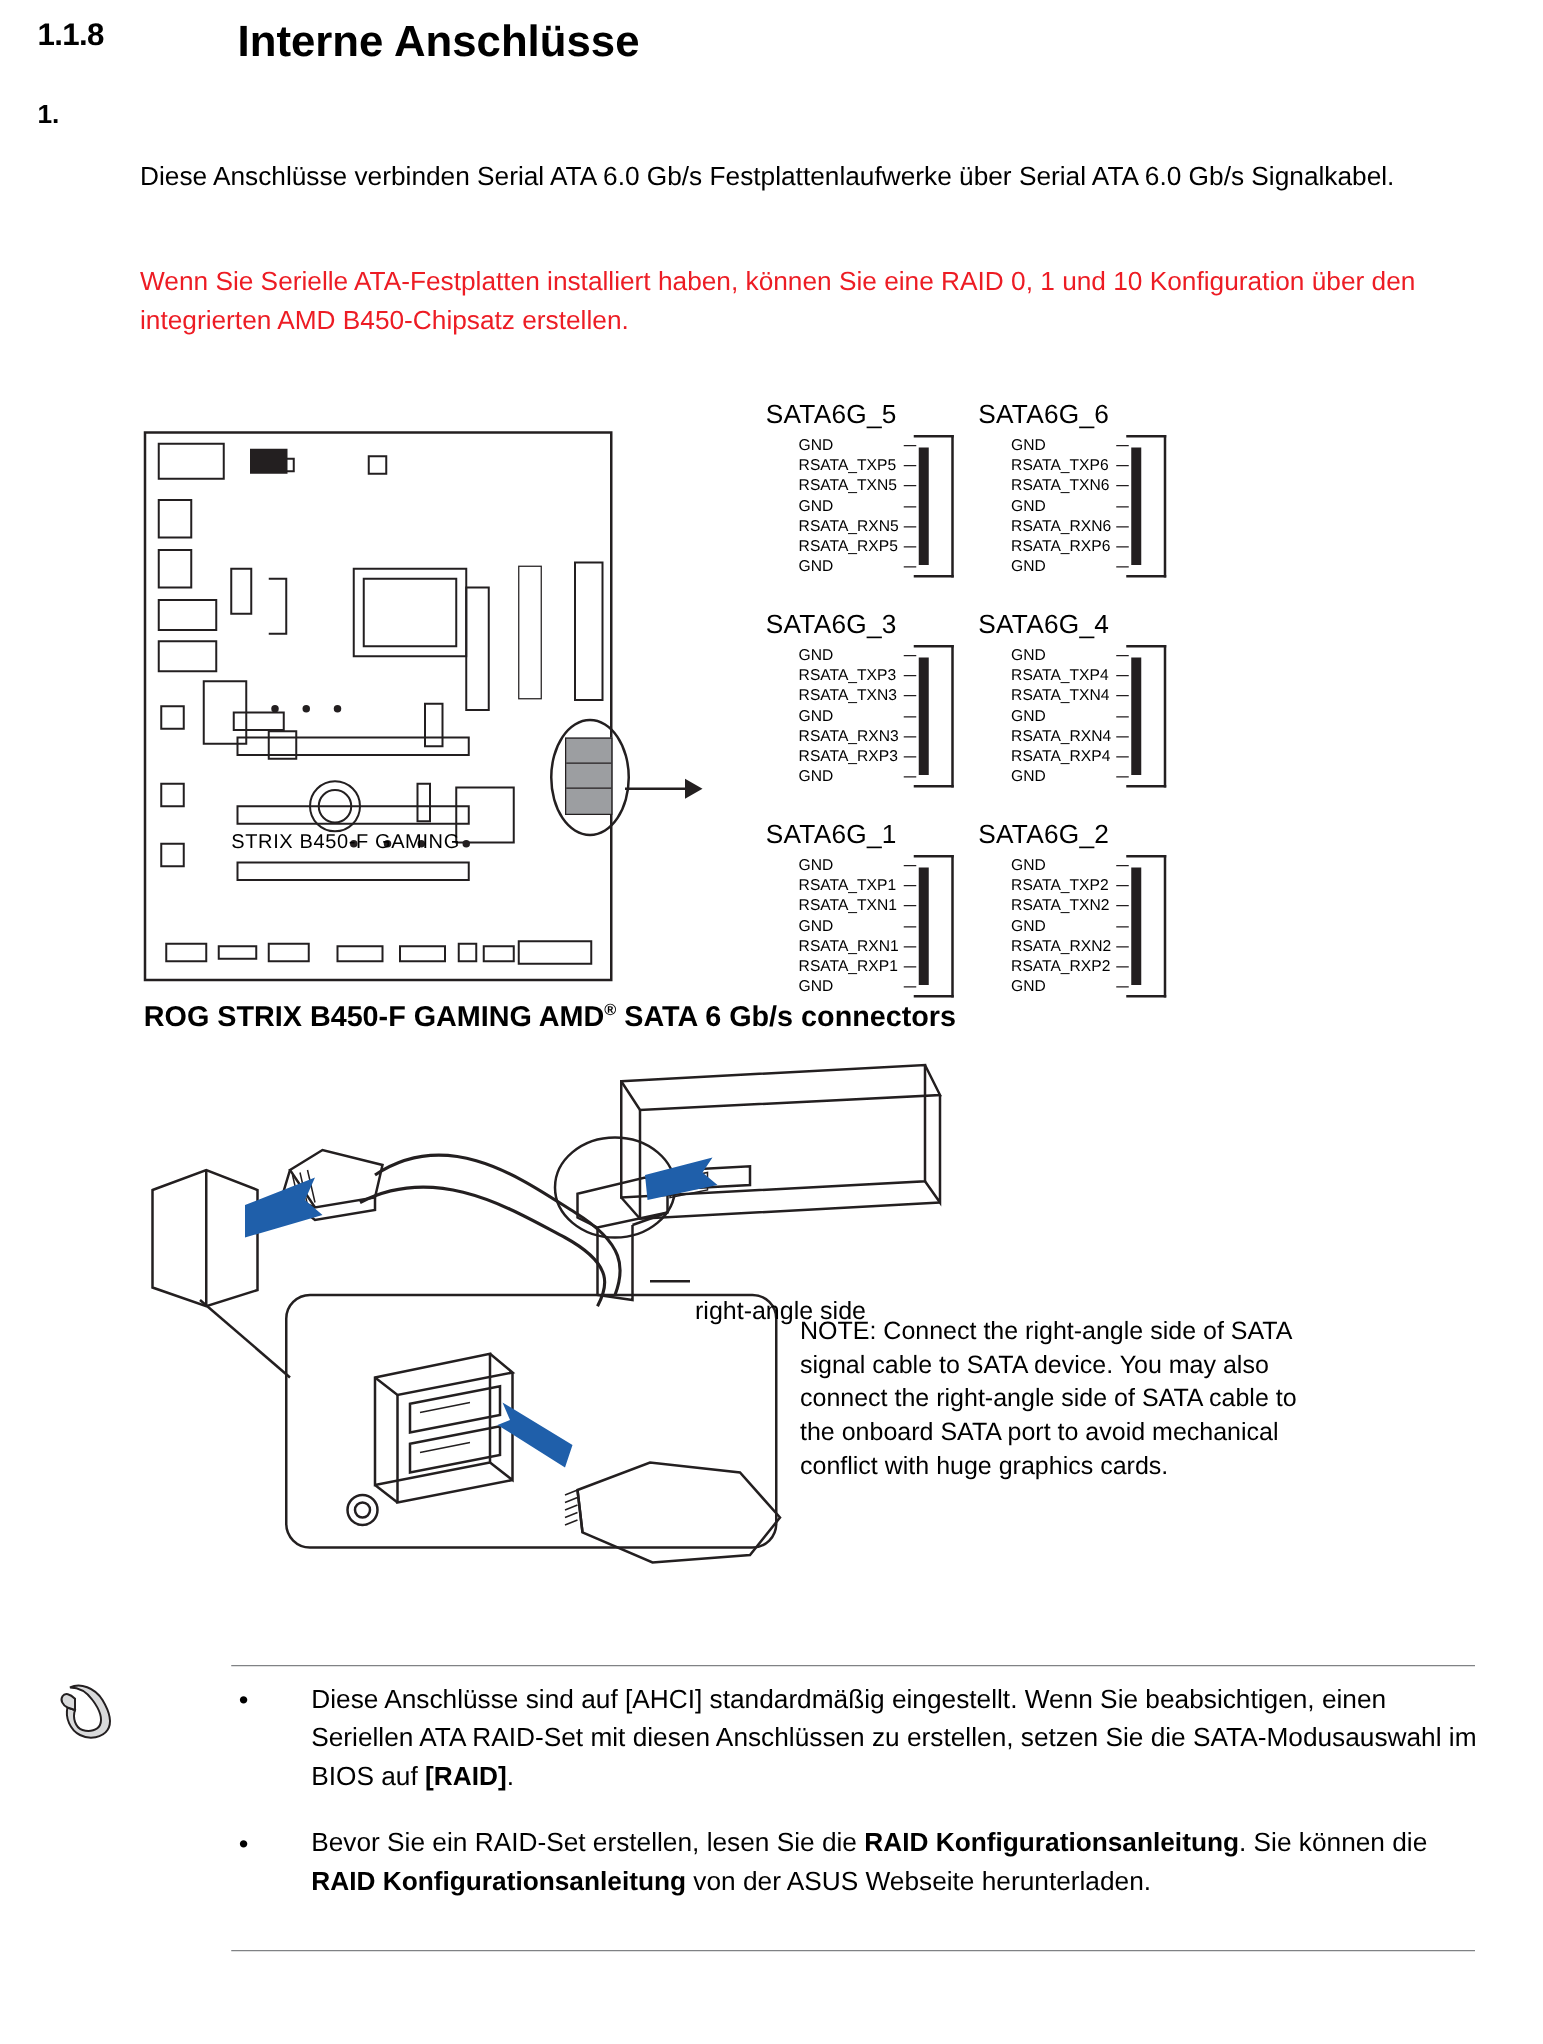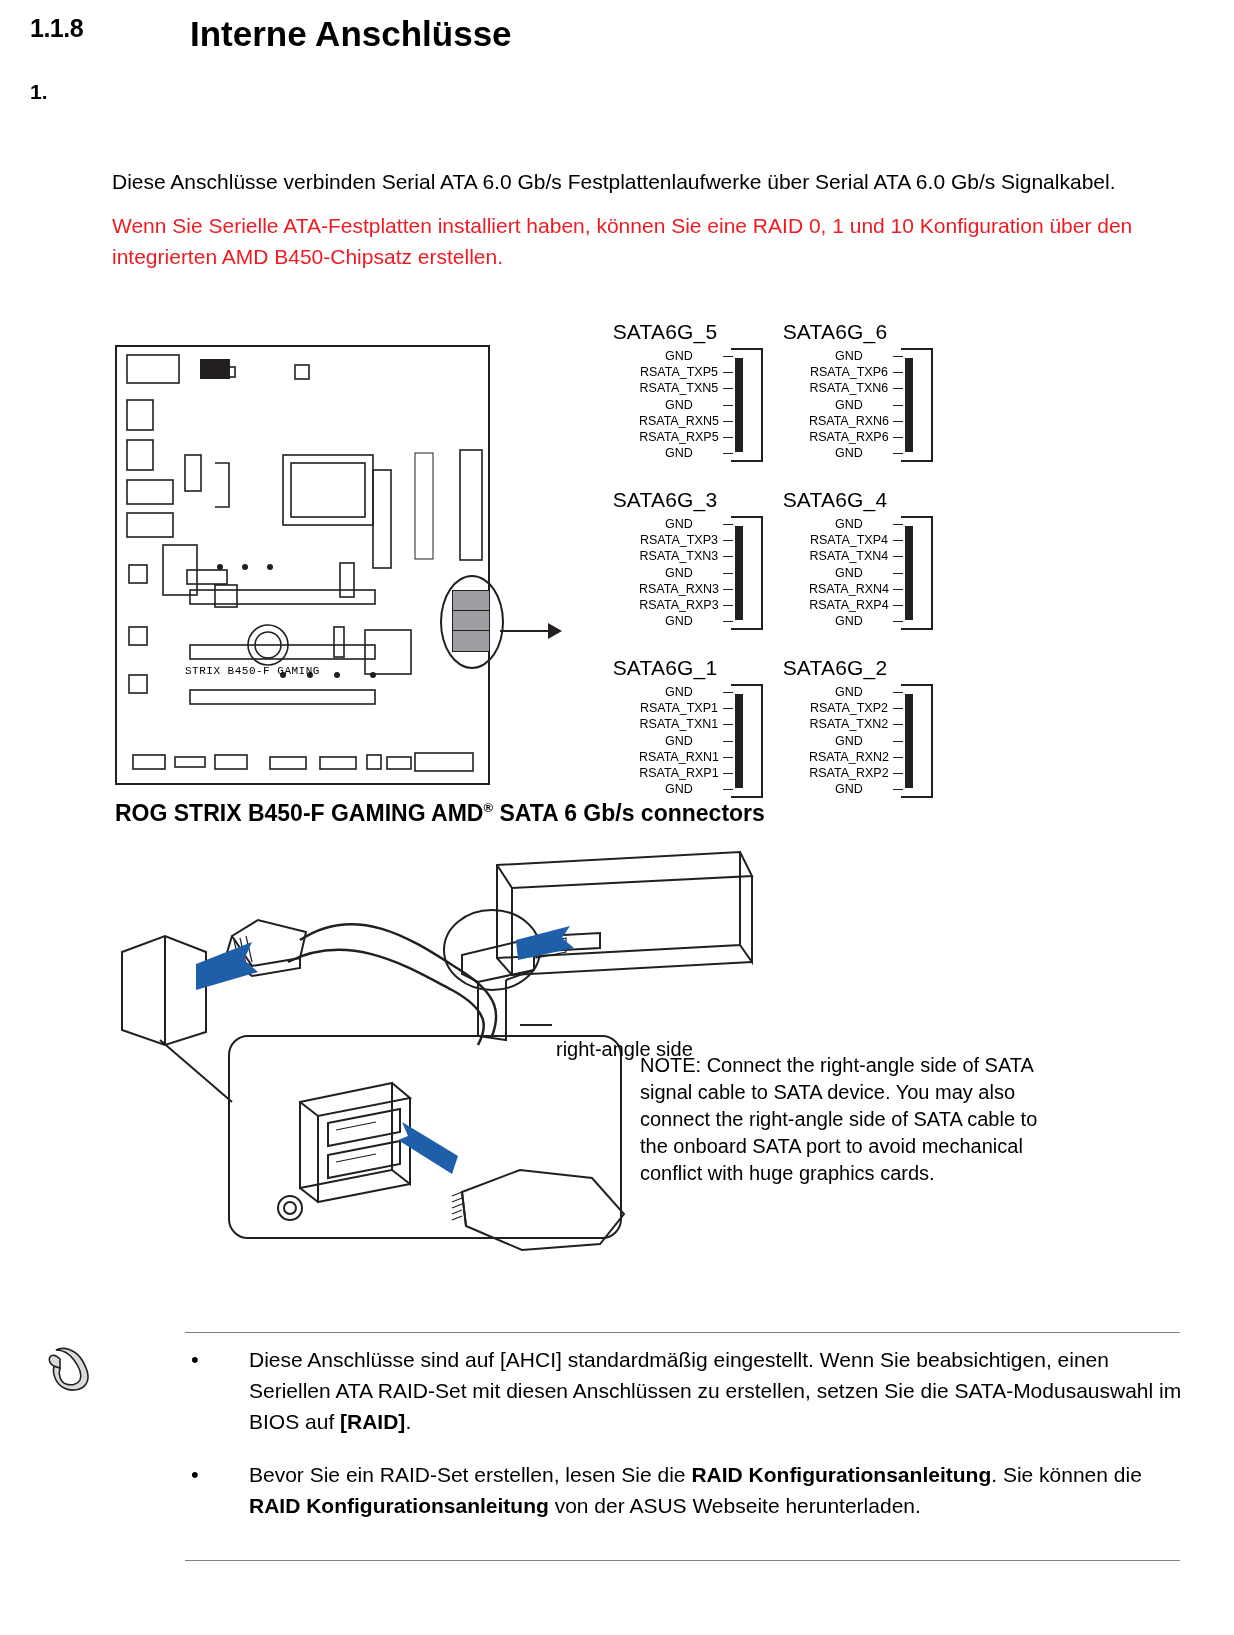--- a/index.html
+++ b/index.html
@@ -51,21 +51,20 @@
     font-size: 21px;
     font-weight: bold;
   }
   .para {
     position: absolute;
     left: 112px;
     top: 126px;
     width: 1060px;
     font-size: 21px;
     line-height: 31px;
-    margin-top: 40px;
   }
   .para-red {
     position: absolute;
     left: 112px;
     top: 210px;
     width: 1070px;
     font-size: 21px;
     line-height: 31px;
     color: #ed1c24;
   }
@@ -89,44 +88,44 @@
     position: absolute;
     left: 0; top: 0;
     width: 100%; height: 100%;
     border: 2px solid #231f20;
     box-sizing: border-box;
   }
   .mb-label {
     position: absolute;
     left: 70px;
     top: 320px;
-    font-size: 11px;
+    font-size: 16px;
     letter-spacing: 0.5px;
-    font-family: Liberation Mono, monospace;
+    font-family: Liberation Sans, sans-serif;
   }
 
   
   .conn-group {
     position: absolute;
     width: 200px;
   }
   .conn-title {
     font-size: 21px;
     text-align: center;
     margin-bottom: 4px;
     letter-spacing: 0.2px;
   }
   .conn-body {
     position: relative;
     display: flex;
     justify-content: flex-end;
   }
   .pin-labels {
     font-size: 12.5px;
-    text-align: center;
+    text-align: left;
     line-height: 16.2px;
     padding-right: 4px;
   }
   .pin-labels div {
     white-space: nowrap;
   }
   .conn-shape {
     position: relative;
     width: 42px;
     height: 114px;

